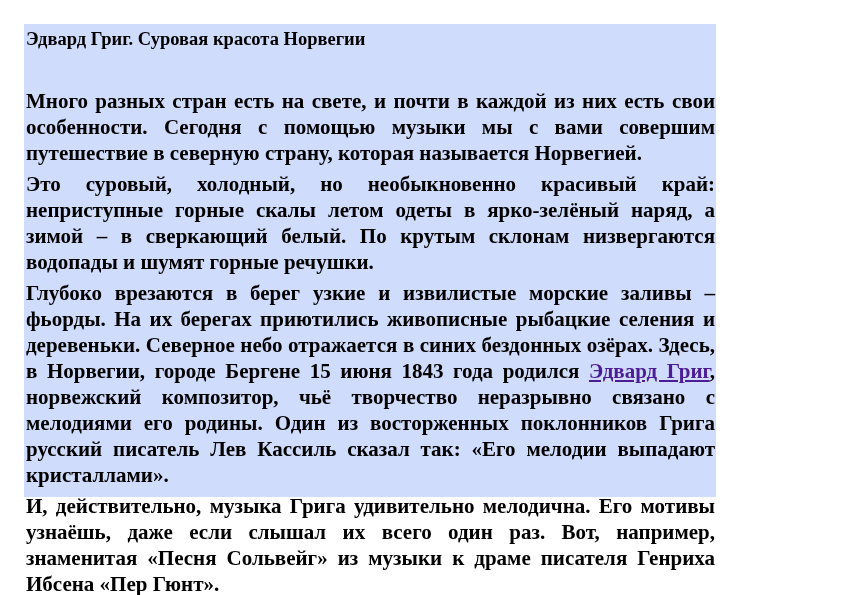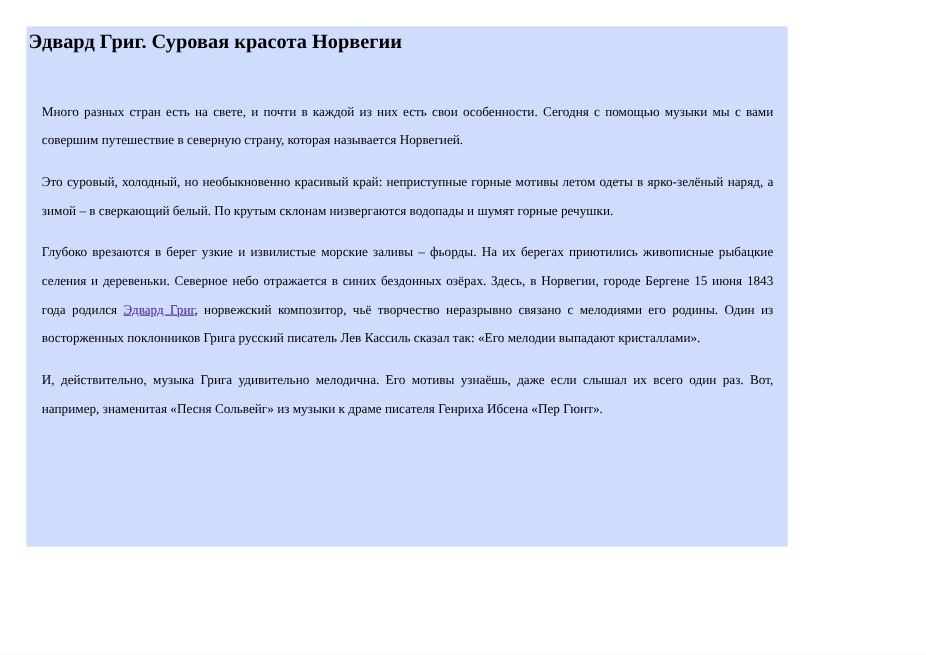--- a/index.html
+++ b/index.html
@@ -28,39 +28,40 @@
     .title {
       font-family: "Liberation Serif", "DejaVu Serif", serif;
       font-weight: bold;
       font-size: 18.5px;
       line-height: 22px;
       margin: 0;
       padding: 0;
       height: 22px;
     }
     .para {
-      font-size: 12px;
+      font-size: 21px;
       line-height: 26px;
       text-align: justify;
-      margin: 12px;
+      margin: 0;
       padding: 0 1px 0 0;
+      font-weight: bold;
     }
     .para.first { margin-top: 38px; }
     .para + .para { margin-top: 5px; }
     .link {
       color: #4c1d95;
       text-decoration: underline;
     }
   </style>
 </head>
 <body>
 
 <div class="slide-box">
   <h1 class="title">Эдвард Григ. Суровая красота Норвегии</h1>
 
   <p class="para first">Много разных стран есть на свете, и почти в каждой из них есть свои особенности. Сегодня с помощью музыки мы с вами совершим путешествие в северную страну, которая называется Норвегией.</p>
 
-  <p class="para">Это суровый, холодный, но необыкновенно красивый край: неприступные горные мотивы летом одеты в ярко-зелёный наряд, а зимой – в сверкающий белый. По крутым склонам низвергаются водопады и шумят горные речушки.</p>
+  <p class="para">Это суровый, холодный, но необыкновенно красивый край: неприступные горные скалы летом одеты в ярко-зелёный наряд, а зимой – в сверкающий белый. По крутым склонам низвергаются водопады и шумят горные речушки.</p>
 
   <p class="para"><span>Глубоко врезаются в берег узкие и извилистые морские заливы – фьорды. На их берегах приютились живописные рыбацкие селения и деревеньки. Северное небо отражается в синих бездонных озёрах. Здесь, в Норвегии, городе Бергене 15 июня 1843 года родился </span><a class="link" href="#">Эдвард Григ</a><span>, норвежский композитор, чьё творчество неразрывно связано с мелодиями его родины. Один из восторженных поклонников Грига русский писатель Лев Кассиль сказал так: «Его мелодии выпадают кристаллами».</span></p>
 
   <p class="para">И, действительно, музыка Грига удивительно мелодична. Его мотивы узнаёшь, даже если слышал их всего один раз. Вот, например, знаменитая «Песня Сольвейг» из музыки к драме писателя Генриха Ибсена «Пер Гюнт».</p>
 </div>
 
 </body></html>

